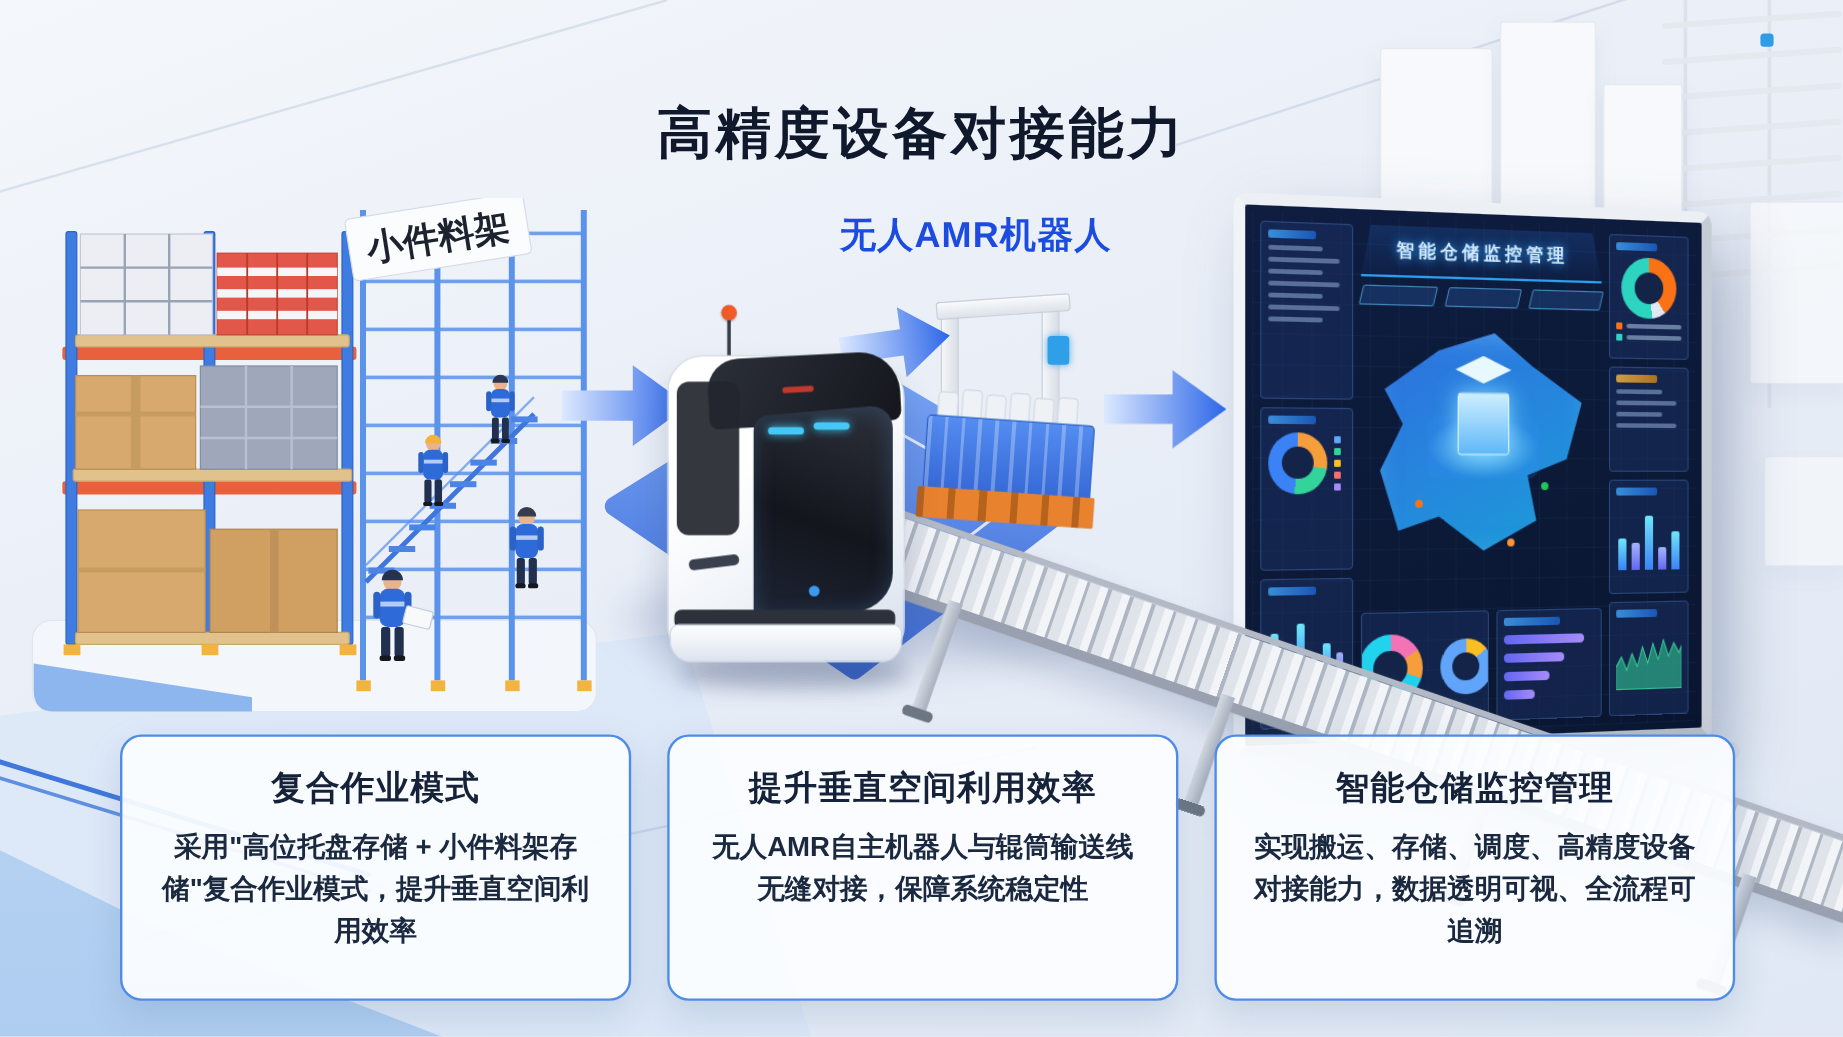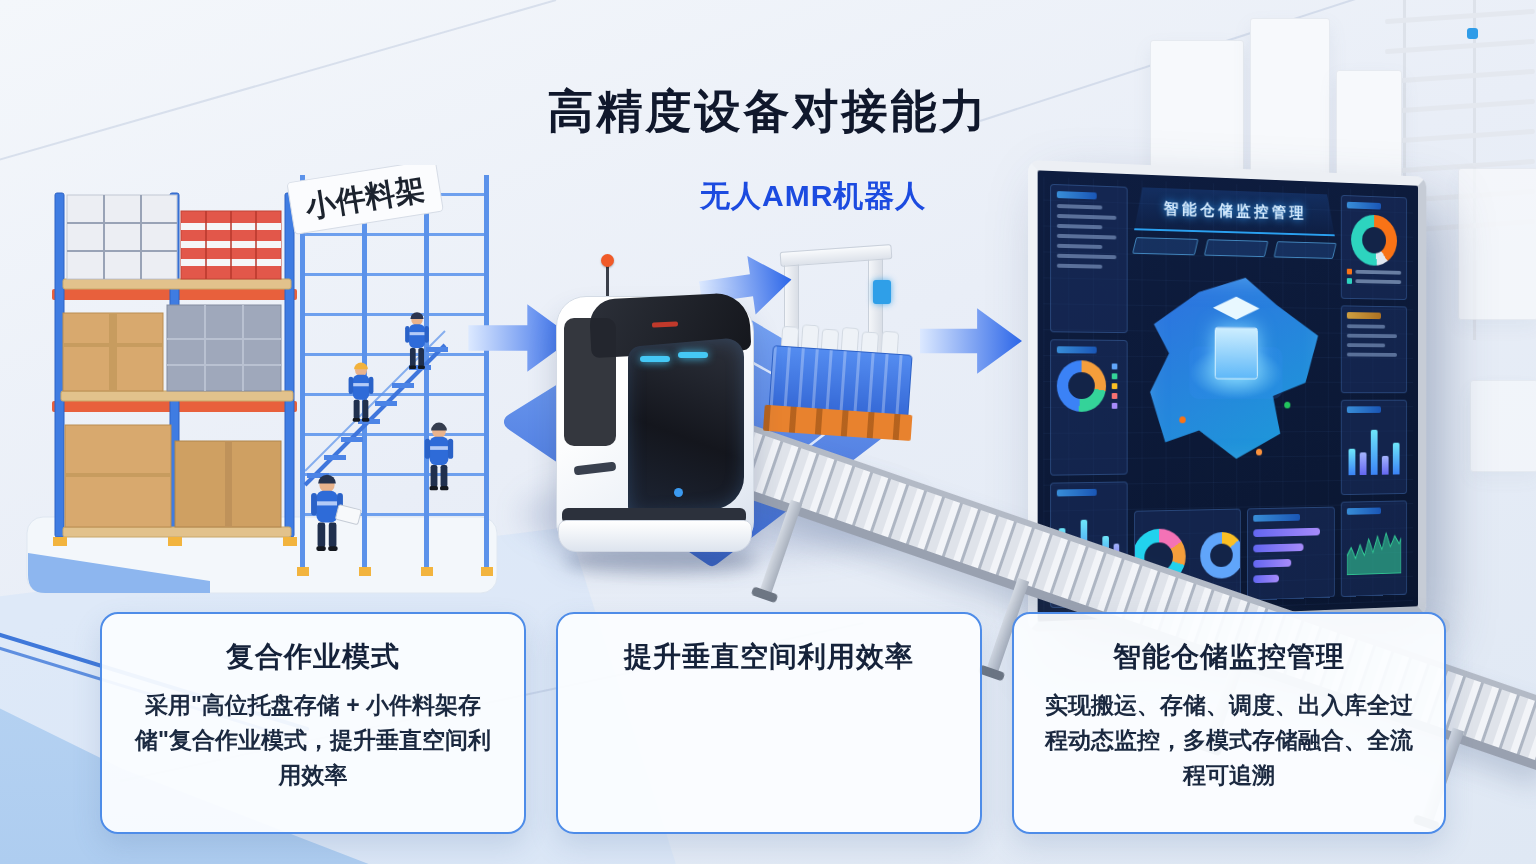--- a/index.html
+++ b/index.html
@@ -471,17 +471,18 @@
 
   </div>
 </div>
 
 <div class="card" style="left:100px">
   <h2>复合作业模式</h2>
   <p>采用"高位托盘存储 + 小件料架存储"复合作业模式，提升垂直空间利用效率</p>
 </div>
 <div class="card" style="left:556px">
   <h2>提升垂直空间利用效率</h2>
+  <p>无人AMR自主机器人与辊筒输送线无缝对接，保障系统稳定性</p>
 </div>
 <div class="card" style="left:1012px;width:430px">
   <h2>智能仓储监控管理</h2>
-  <p>实现搬运、存储、调度、出入库全过程动态监控，多模式存储融合、全流程可追溯</p>
+  <p>实现搬运、存储、调度、高精度设备对接能力，数据透明可视、全流程可追溯</p>
 </div>
 
 </body></html>

